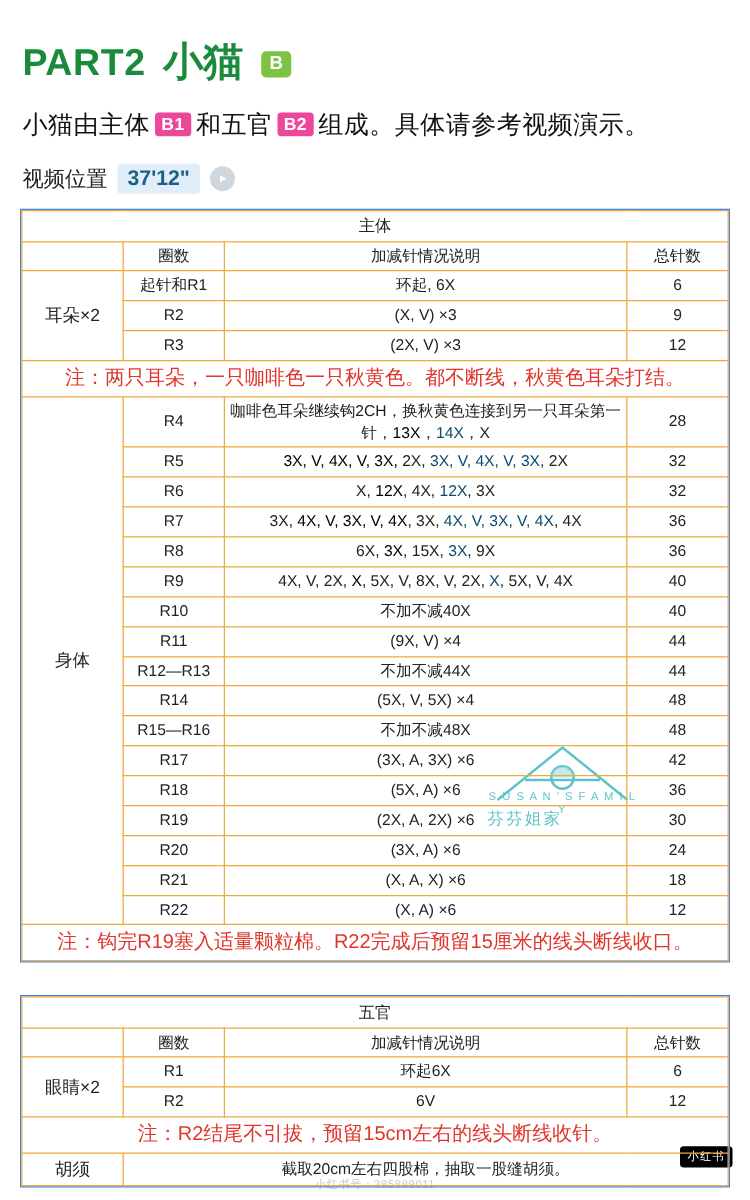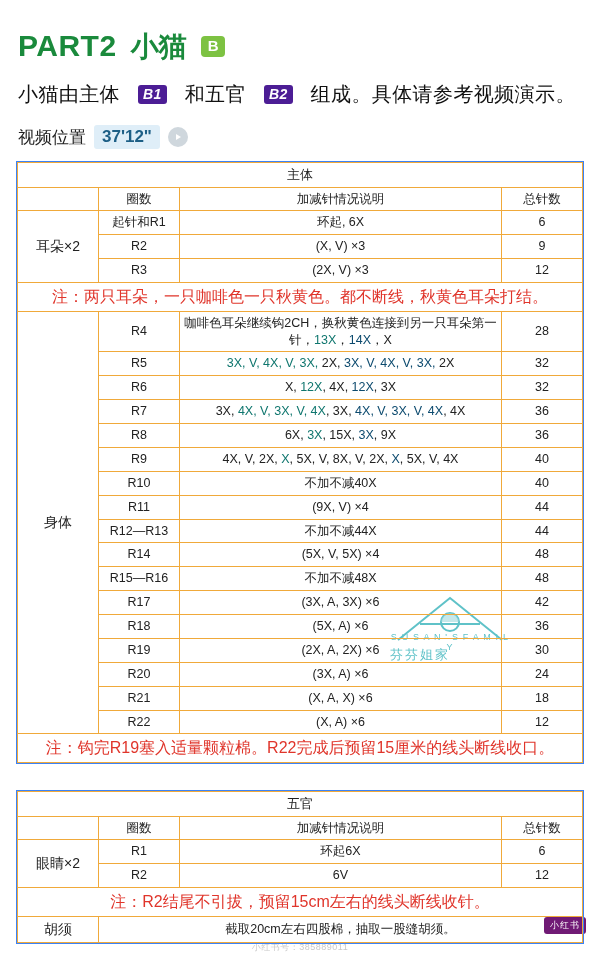--- a/index.html
+++ b/index.html
@@ -24,21 +24,21 @@
     gap: 14px;
   }
   .part-label {
     font-size: 30px;
     font-weight: bold;
     color: #1a8a3c;
     letter-spacing: 0.5px;
     text-align: center;
   }
   .part-title {
-    font-size: 28px;
+    font-size: 32px;
     font-weight: bold;
     color: #1a8a3c;
   }
   .badge-b {
     display: inline-block;
     background: #7dc242;
     color: #fff;
     font-size: 15px;
     font-weight: bold;
     border-radius: 4px;
@@ -50,30 +50,29 @@
 
   .subtitle {
     padding: 14px 16px 0 18px;
     font-size: 20px;
     line-height: 1.45;
     color: #111;
     letter-spacing: 0.4px;
   }
   .badge-inline {
     display: inline-block;
-    background: #4c1d95;
+    background: #ec4899;
     color: #fff;
     font-size: 14px;
     font-weight: bold;
     border-radius: 3px;
     padding: 1px 5px;
     line-height: 1.2;
     vertical-align: 2px;
-    margin: 0 18px;
-    font-style: italic;
+    margin: 0 4px;
   }
 
   
   .videobar {
     margin: 16px 0 12px 18px;
     display: flex;
     align-items: center;
     gap: 8px;
     font-size: 17px;
   }
@@ -133,21 +132,21 @@
     color: #e0352b;
     font-size: 16px;
     padding: 5px 6px;
   }
   .rowlabel {
     font-size: 14px;
   }
   .cell-multiline { line-height: 1.5; }
 
   
-  .c-blue { color: #0f766e; }
+  .c-blue { color: #000000; }
   .c-red  { color: #0c4a6e; }
   .c-dark { color: #222; }
 
   .tbl-gap { height: 14px; }
 
   
   .watermark {
     position: absolute;
     left: 390px;
     top: 588px;
@@ -184,21 +183,21 @@
     width: 100%;
     text-align: center;
     font-size: 9px;
     color: #c9c9c9;
     letter-spacing: 0.5px;
   }
   .footer-badge {
     position: absolute;
     right: 14px;
     bottom: 26px;
-    background: #701a75;
+    background: #000000;
     color: #fff;
     font-size: 9px;
     padding: 2px 6px;
     border-radius: 3px;
     letter-spacing: 1px;
     text-align: center;
   }
 </style>
 </head>
 <body>

